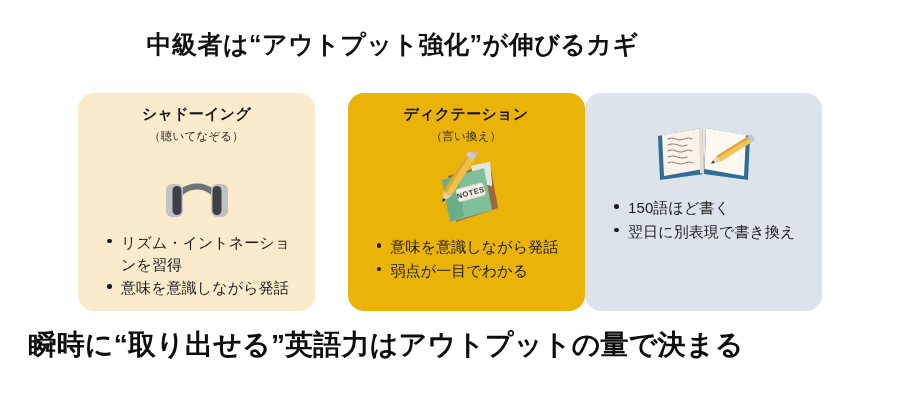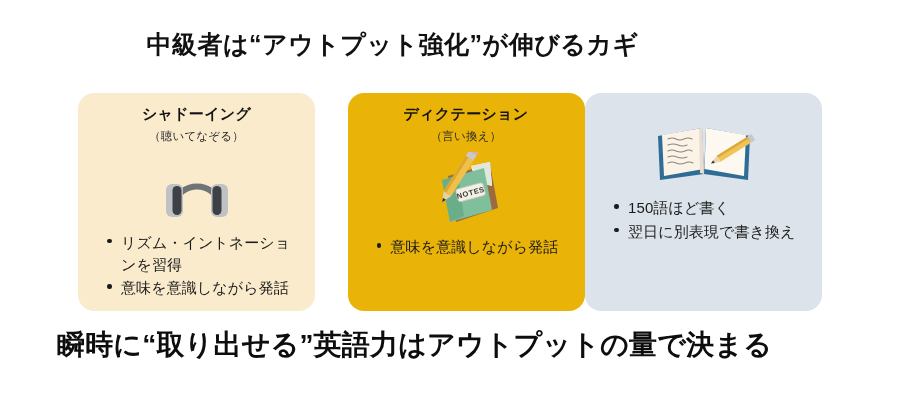--- a/index.html
+++ b/index.html
@@ -108,21 +108,21 @@
     border-radius: 50%;
     background: #1b1b1b;
   }
 
   
   .footer {
     position: absolute;
     top: 326px;
     left: 0;
     width: 772px;
-    text-align: right;
+    text-align: center;
     font-size: 28px;
     font-weight: bold;
     letter-spacing: 0.2px;
     color: #0d0d0d;
     white-space: nowrap;
   }
 
   svg { display: block; }
 </style>
 </head>
@@ -191,20 +191,21 @@
 
           <rect x="24" y="-4" width="9" height="6" fill="#C9C9CC"></rect>
 
           <rect x="24" y="-11" width="9" height="7" rx="2" fill="#E8A5C0"></rect>
         </g>
       </svg>
     </div>
 
     <ul class="bullets">
       <li>意味を意識しながら発話</li>
+      <li>弱点が一目でわかる</li>
     </ul>
   </div>
 
   <div class="card" id="card-2" style="background: rgb(220, 227, 234);">
 
     <div class="icon-area">
       <svg width="104" height="72" viewBox="0 0 104 72">
 
         <path d="M6 20 L50 12 L52 58 L8 64 Z" fill="#2E6E96"></path>
         <path d="M98 20 L54 12 L52 58 L96 64 Z" fill="#2E6E96"></path>

